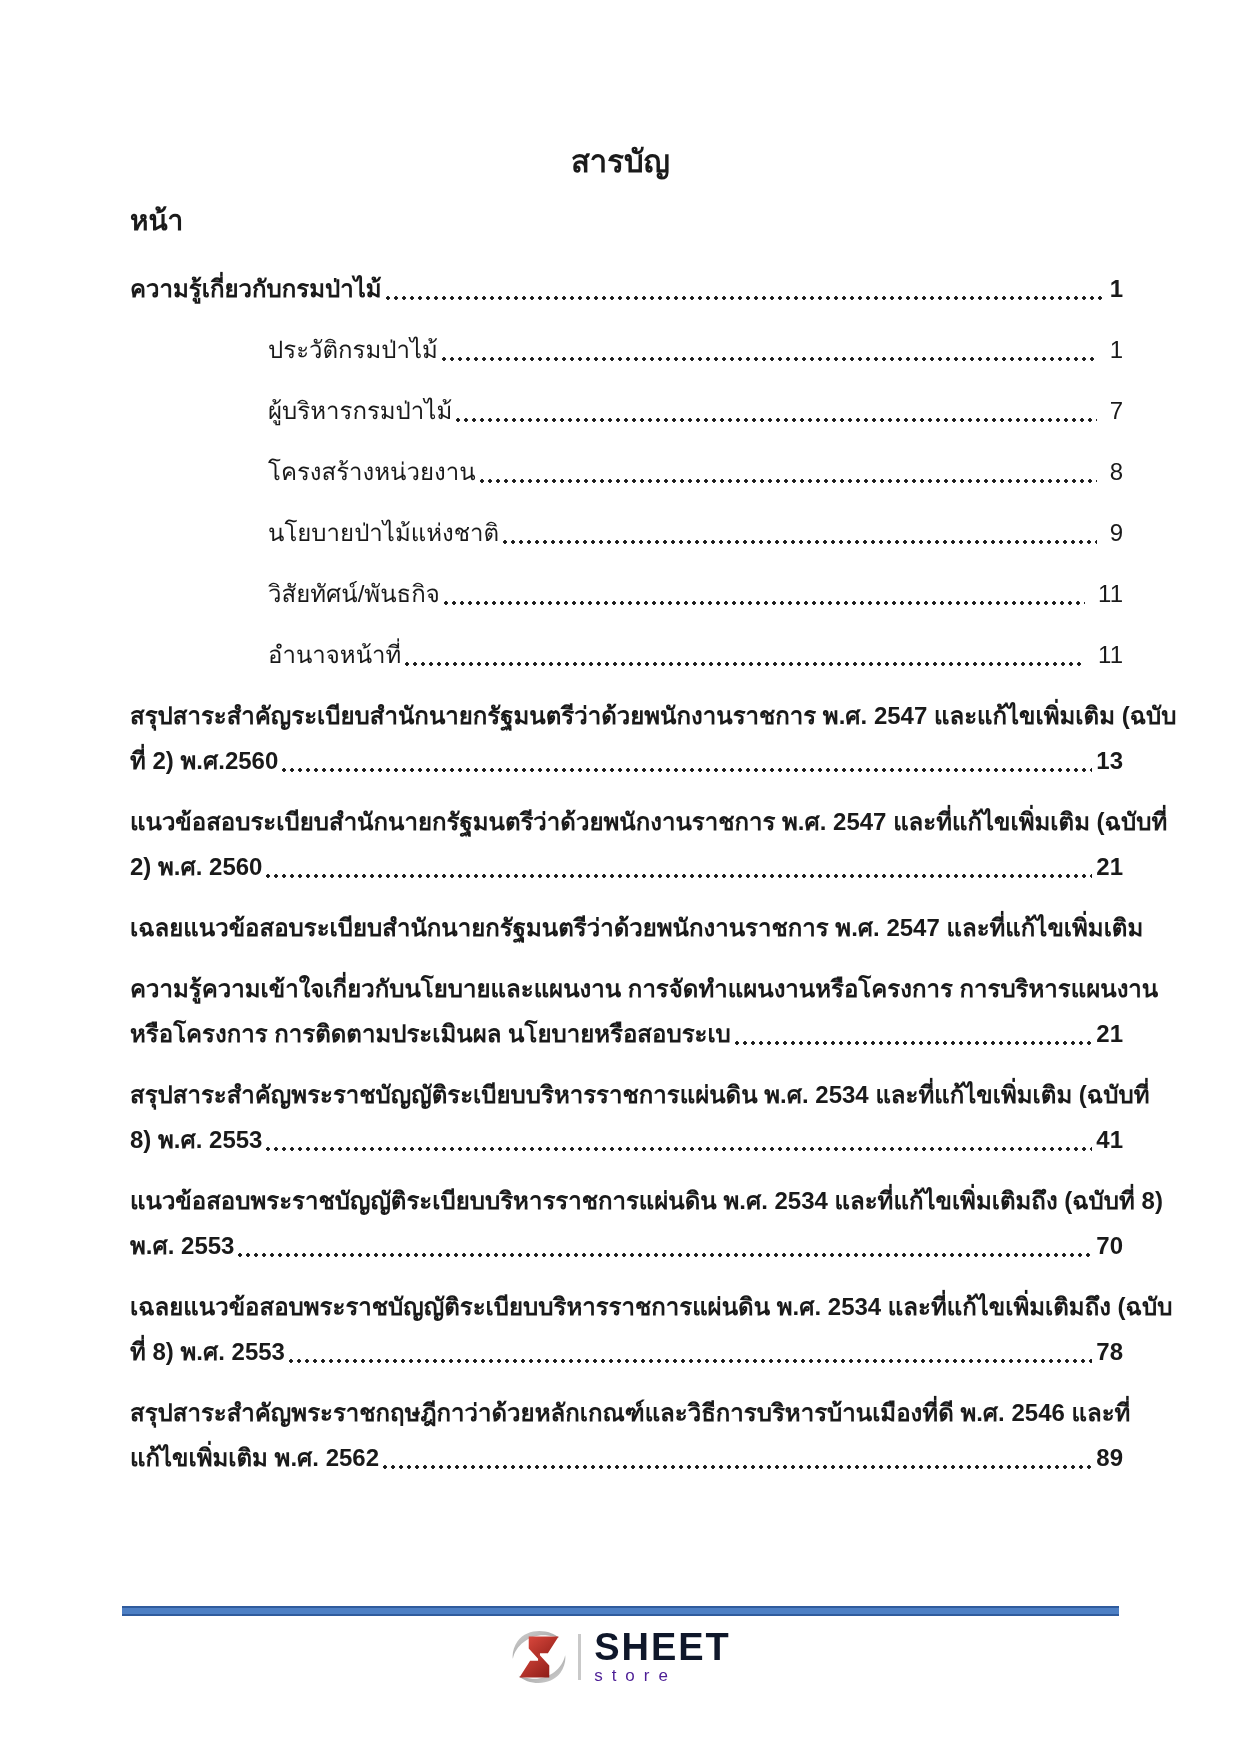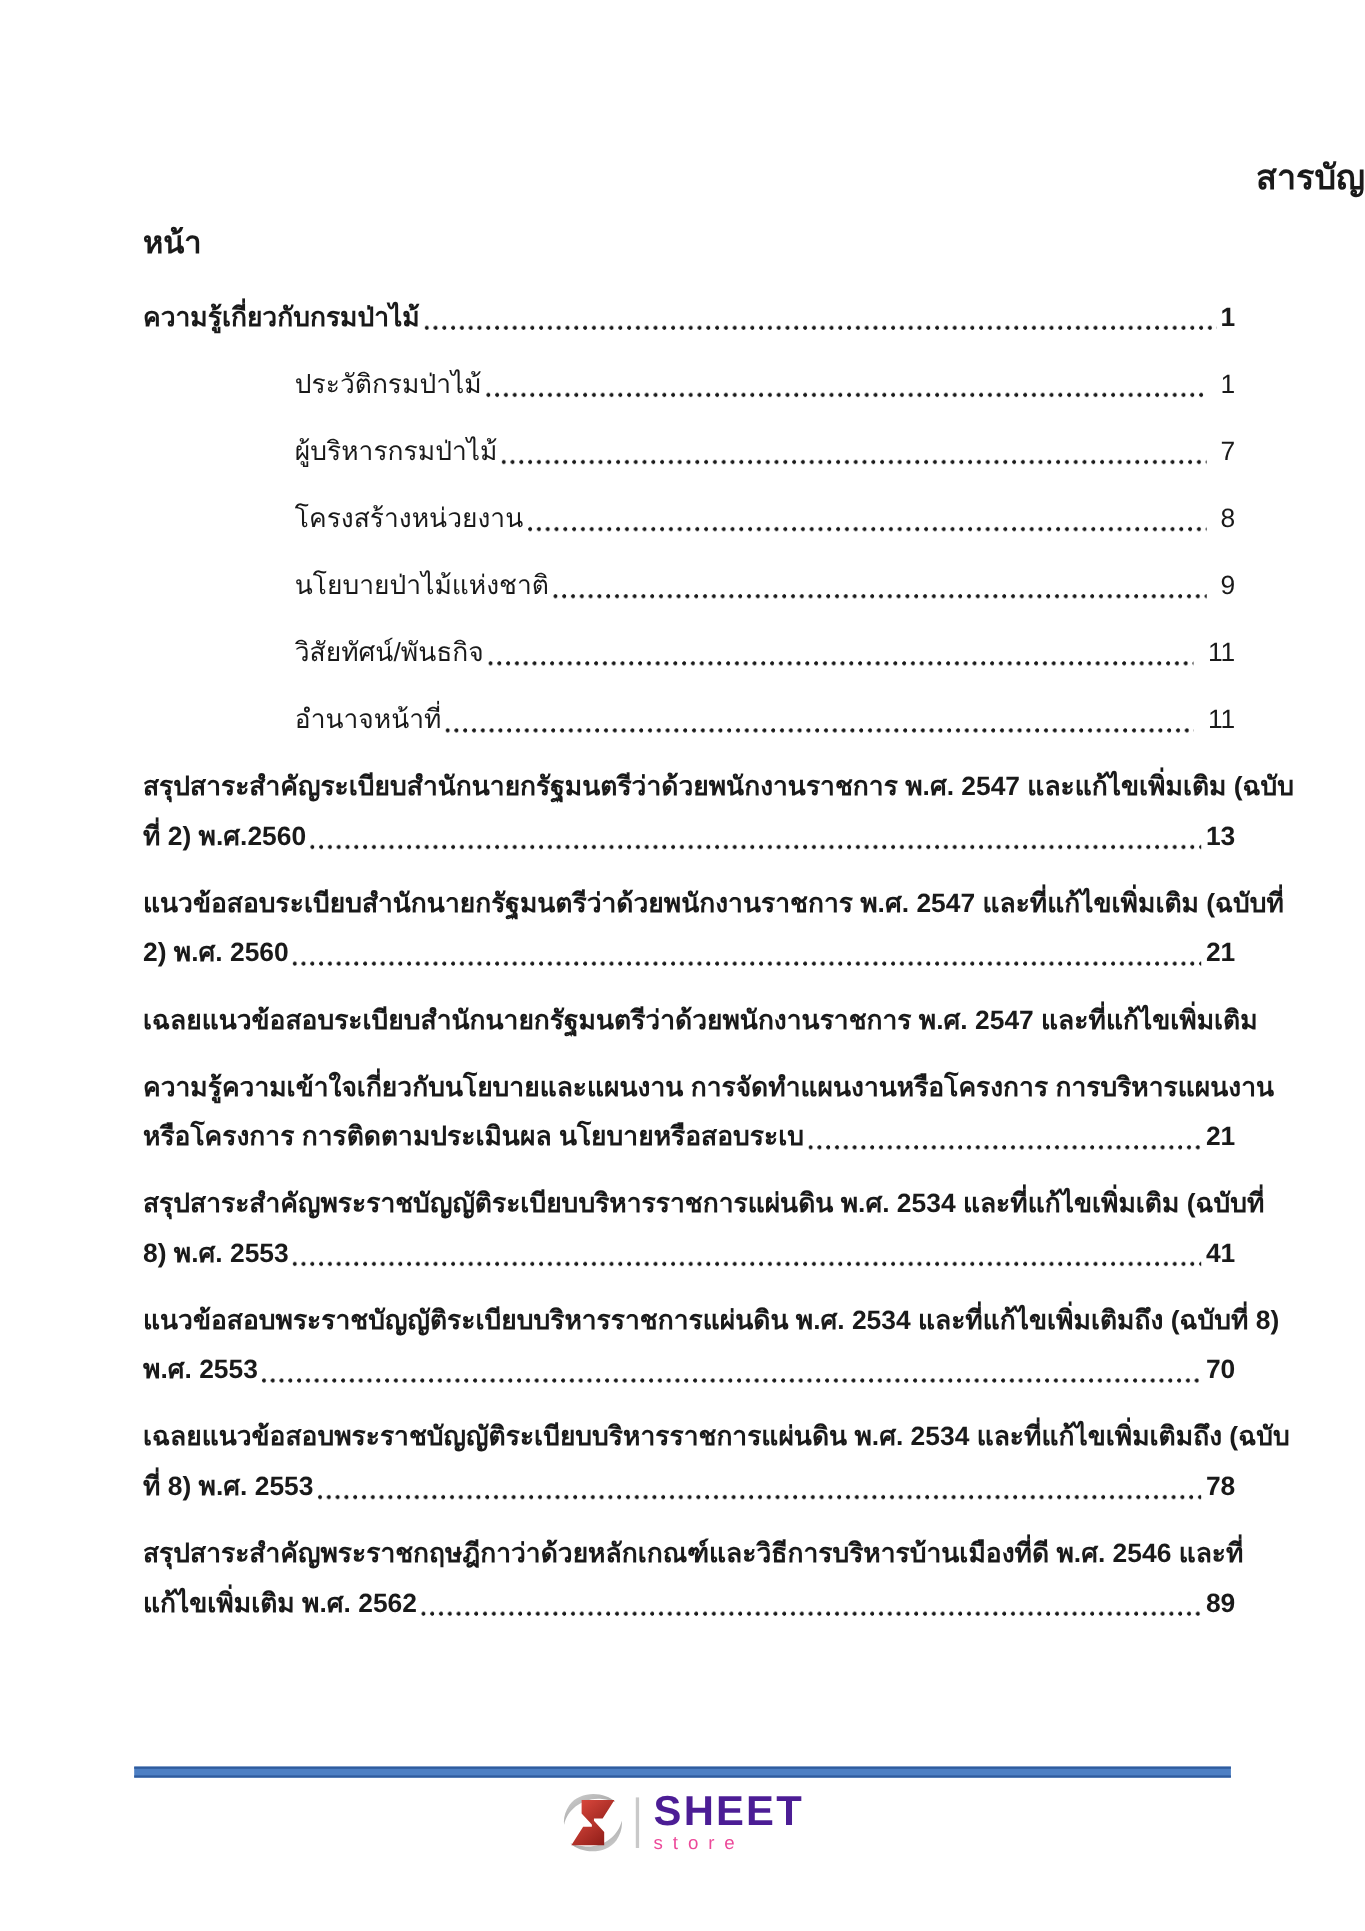--- a/index.html
+++ b/index.html
@@ -14,21 +14,21 @@
     background: #ffffff;
     color: #1a1a1a;
     font-family: "Liberation Sans", "DejaVu Sans", sans-serif;
     overflow: hidden;
   }
   .doc-title {
     position: absolute;
     top: 136px;
     left: 0;
     width: 100%;
-    text-align: right;
+    text-align: center;
     font-size: 31px;
     font-weight: bold;
   }
   .page-col-label {
     position: absolute;
     top: 198px;
     left: 130px;
     width: 993px;
     text-align: left;
     font-size: 28px;
@@ -90,27 +90,27 @@
   .logo-divider {
     width: 3px;
     height: 46px;
     background: #c9c9c9;
     margin: 0 13px 0 10px;
   }
   .logo-textblock { display: flex; flex-direction: column; justify-content: center; }
   .logo-text {
     font-size: 38px;
     font-weight: bold;
-    color: #4c1d95;
+    color: #0f172a;
     letter-spacing: 2px;
     line-height: 36px;
   }
   .logo-subtext {
     font-size: 17px;
-    color: #ec4899;
+    color: #4c1d95;
     letter-spacing: 9px;
     line-height: 18px;
     margin-top: 2px;
   }
 </style>
 </head>
 <body>
 
 <div class="page">
 

